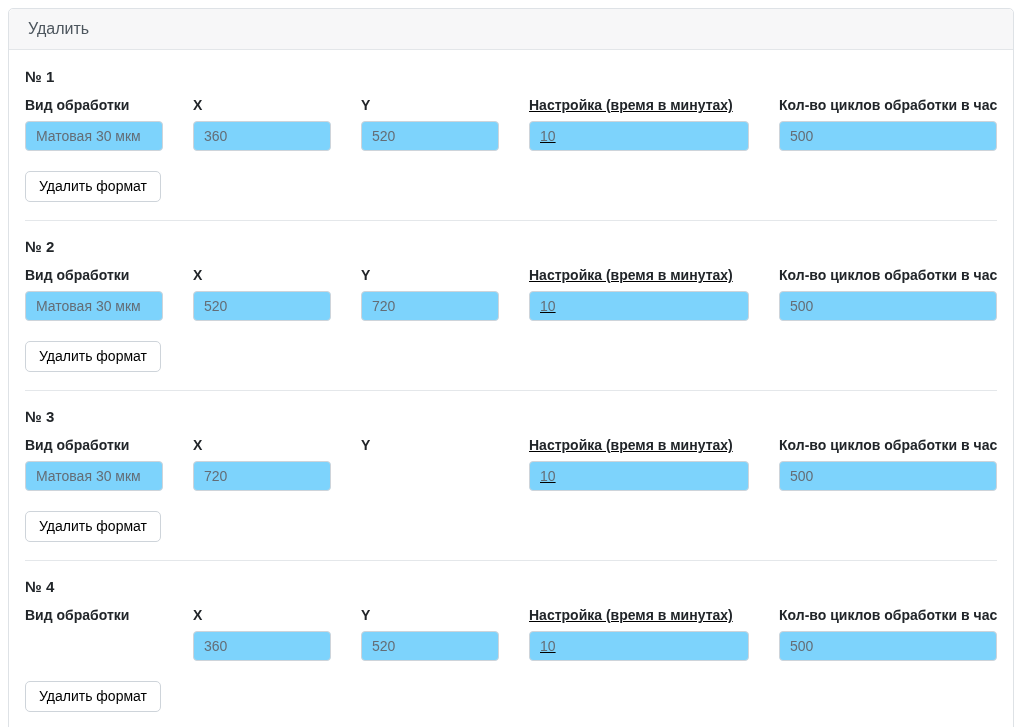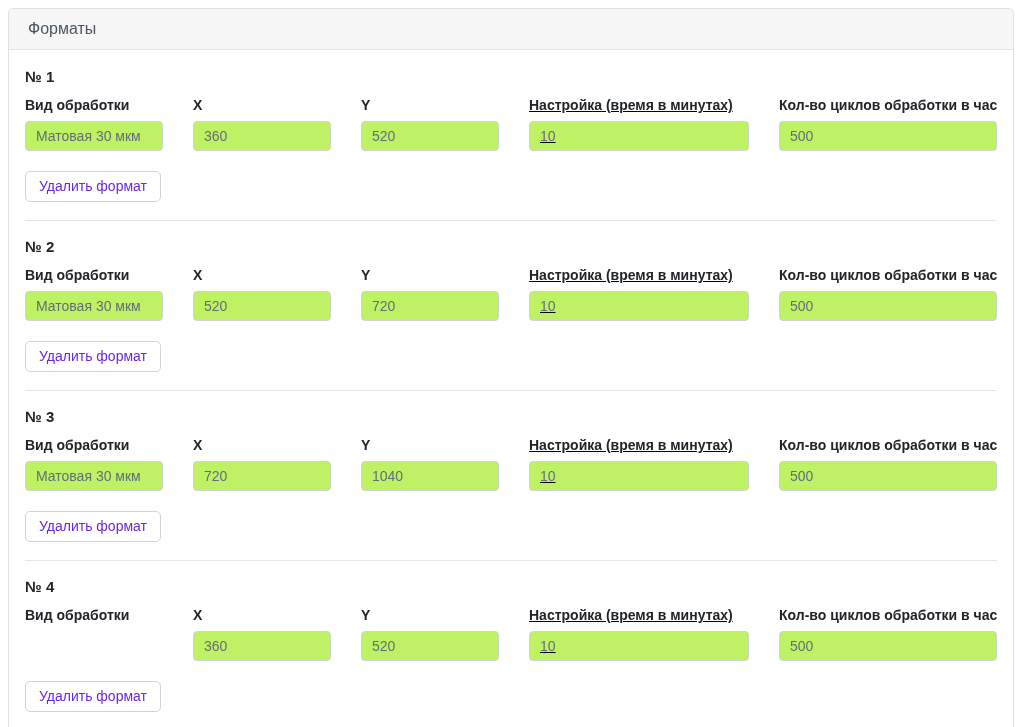--- a/index.html
+++ b/index.html
@@ -51,50 +51,50 @@
     white-space: nowrap;
   }
   .fmt-input {
     display: block;
     width: 100%;
     height: 30px;
     padding: 5px 10px;
     font-family: "Liberation Sans", sans-serif;
     font-size: 14px;
     color: #646d76;
-    background: #bef264;
+    background: #7dd3fc;
     border: 1px solid #ced4da;
     border-radius: 4px;
     outline: none;
   }
   .delete-btn {
     display: inline-block;
     margin-top: 20px;
     padding: 6px 13px;
     font-family: "Liberation Sans", sans-serif;
     font-size: 14px;
     line-height: 17px;
-    color: #6d28d9;
+    color: #000000;
     background: #ffffff;
     border: 1px solid #ced4da;
     border-radius: 5px;
     cursor: pointer;
   }
   hr.section-divider {
     border: none;
     border-top: 1px solid #e4e7ea;
     margin: 18px 0 17px;
   }
 </style>
 </head>
 <body>
 
 <div class="card">
   <div class="card-header">
-    <span>Форматы</span>
+    <span>Удалить</span>
   </div>
   <div class="card-body">
 
     <div class="fmt-section">
       <div class="fmt-number">№ 1</div>
       <div class="fmt-row">
         <div class="fmt-col">
           <span class="fmt-label">Вид обработки</span>
           <input class="fmt-input" readonly="" value="Матовая 30 мкм" style="">
         </div>
@@ -155,21 +155,20 @@
         <div class="fmt-col">
           <span class="fmt-label">Вид обработки</span>
           <input class="fmt-input" readonly="" value="Матовая 30 мкм" style="">
         </div>
         <div class="fmt-col">
           <span class="fmt-label">X</span>
           <input class="fmt-input" readonly="" value="720" style="">
         </div>
         <div class="fmt-col">
           <span class="fmt-label">Y</span>
-          <input class="fmt-input" readonly="" value="1040" style="">
         </div>
         <div class="fmt-col-w">
           <span class="fmt-label">Настройка (время в минутах)</span>
           <input class="fmt-input" readonly="" value="10" style="">
         </div>
         <div class="fmt-col-last">
           <span class="fmt-label">Кол-во циклов обработки в час</span>
           <input class="fmt-input" readonly="" value="500" style="">
         </div>
       </div>

